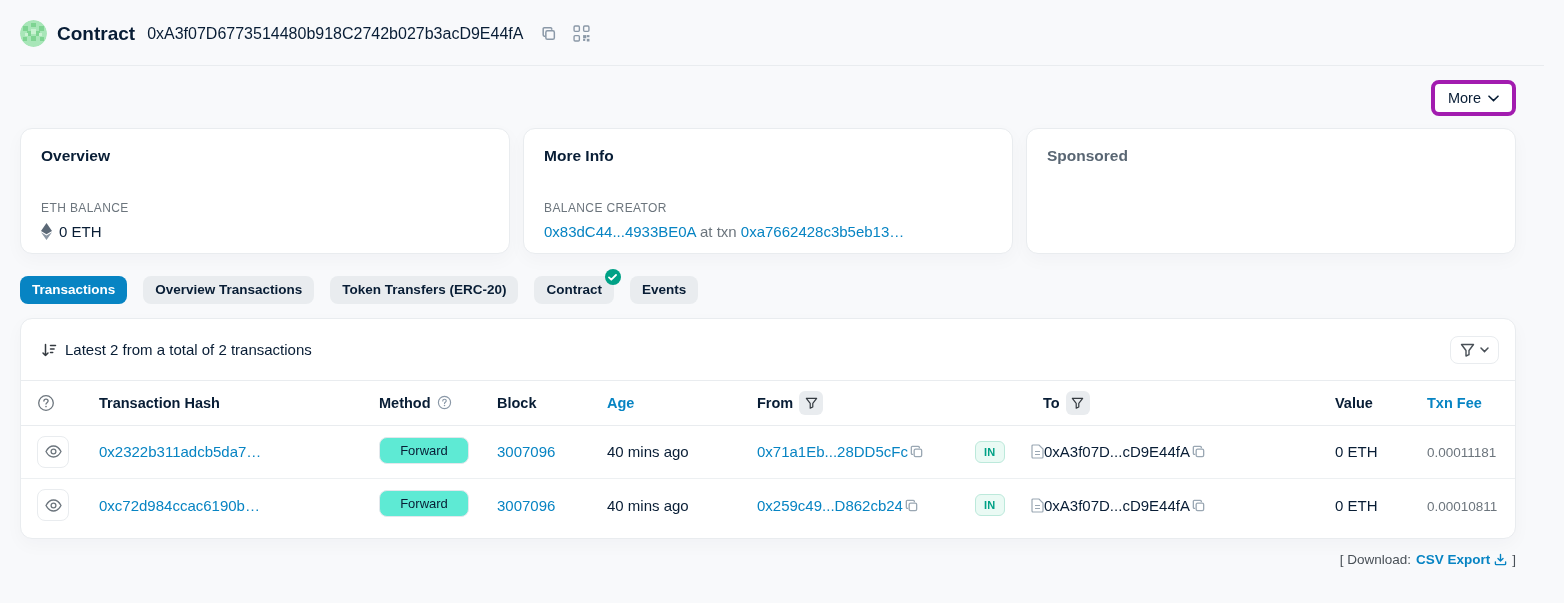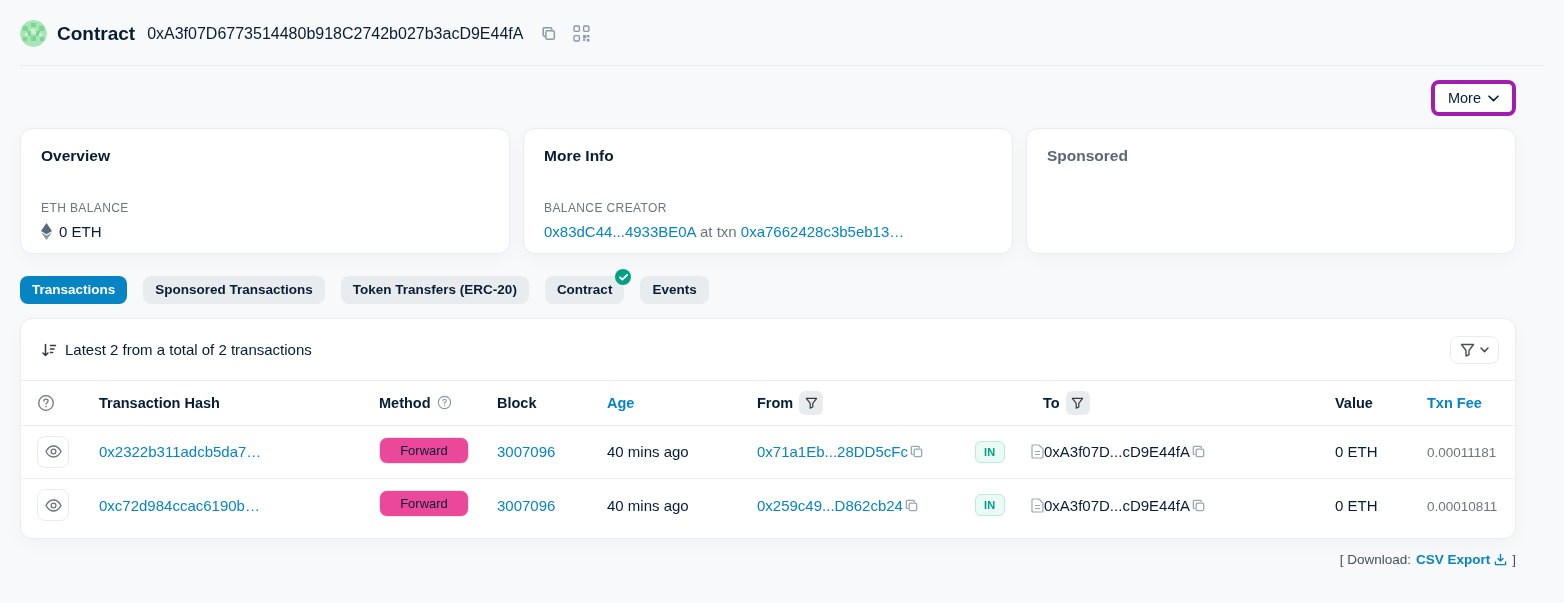--- a/index.html
+++ b/index.html
@@ -112,21 +112,21 @@
   }
   .tx-row { height:53px; border-bottom:1px solid #edf0f2; font-size:15px; }
   .tx-row:last-child { border-bottom:none; }
   .eye-btn {
     width:32px; height:32px; border:1px solid #e9ecef; border-radius:8px;
     background:#fff; color:#6c757d; cursor:pointer;
     display:inline-flex; align-items:center; justify-content:center;
   }
   .method-badge {
     display:inline-block; width:90px; text-align:center;
-    background:#ec4899; border:1px solid #e3e7ec; border-radius:8px;
+    background:#5eead4; border:1px solid #e3e7ec; border-radius:8px;
     padding:5px 0; font-size:13px; color:#081d35; cursor:default;
     white-space:nowrap; overflow:hidden; text-overflow:ellipsis;
   }
   .addr-cell { display:flex; align-items:center; gap:0; }
   .copy-sm {
     background:none; border:none; color:#9aa7b3; cursor:pointer;
     display:inline-flex; align-items:center; padding:1px;
   }
   .in-badge {
     display:inline-block; padding:4px 8px; border-radius:6px;
@@ -230,21 +230,21 @@
   </div>
 
   <div class="card info-card">
     <div class="card-title sponsored-title">Sponsored</div>
   </div>
 
 </div>
 
 <div class="tabs-row">
   <button class="tab active">Transactions</button>
-  <button class="tab">Sponsored Transactions</button>
+  <button class="tab">Overview Transactions</button>
   <button class="tab">Token Transfers (ERC-20)</button>
   <button class="tab">
     <span>Contract</span>
     <span class="tab-badge">
       <svg width="9" height="7" viewBox="0 0 9 7" fill="none" stroke="#fff" stroke-width="1.8" stroke-linecap="round" stroke-linejoin="round">
           <path d="M1 3.4 3.3 5.7 8 1"></path>
         </svg>
     </span>
   </button>
   <button class="tab">Events</button>

